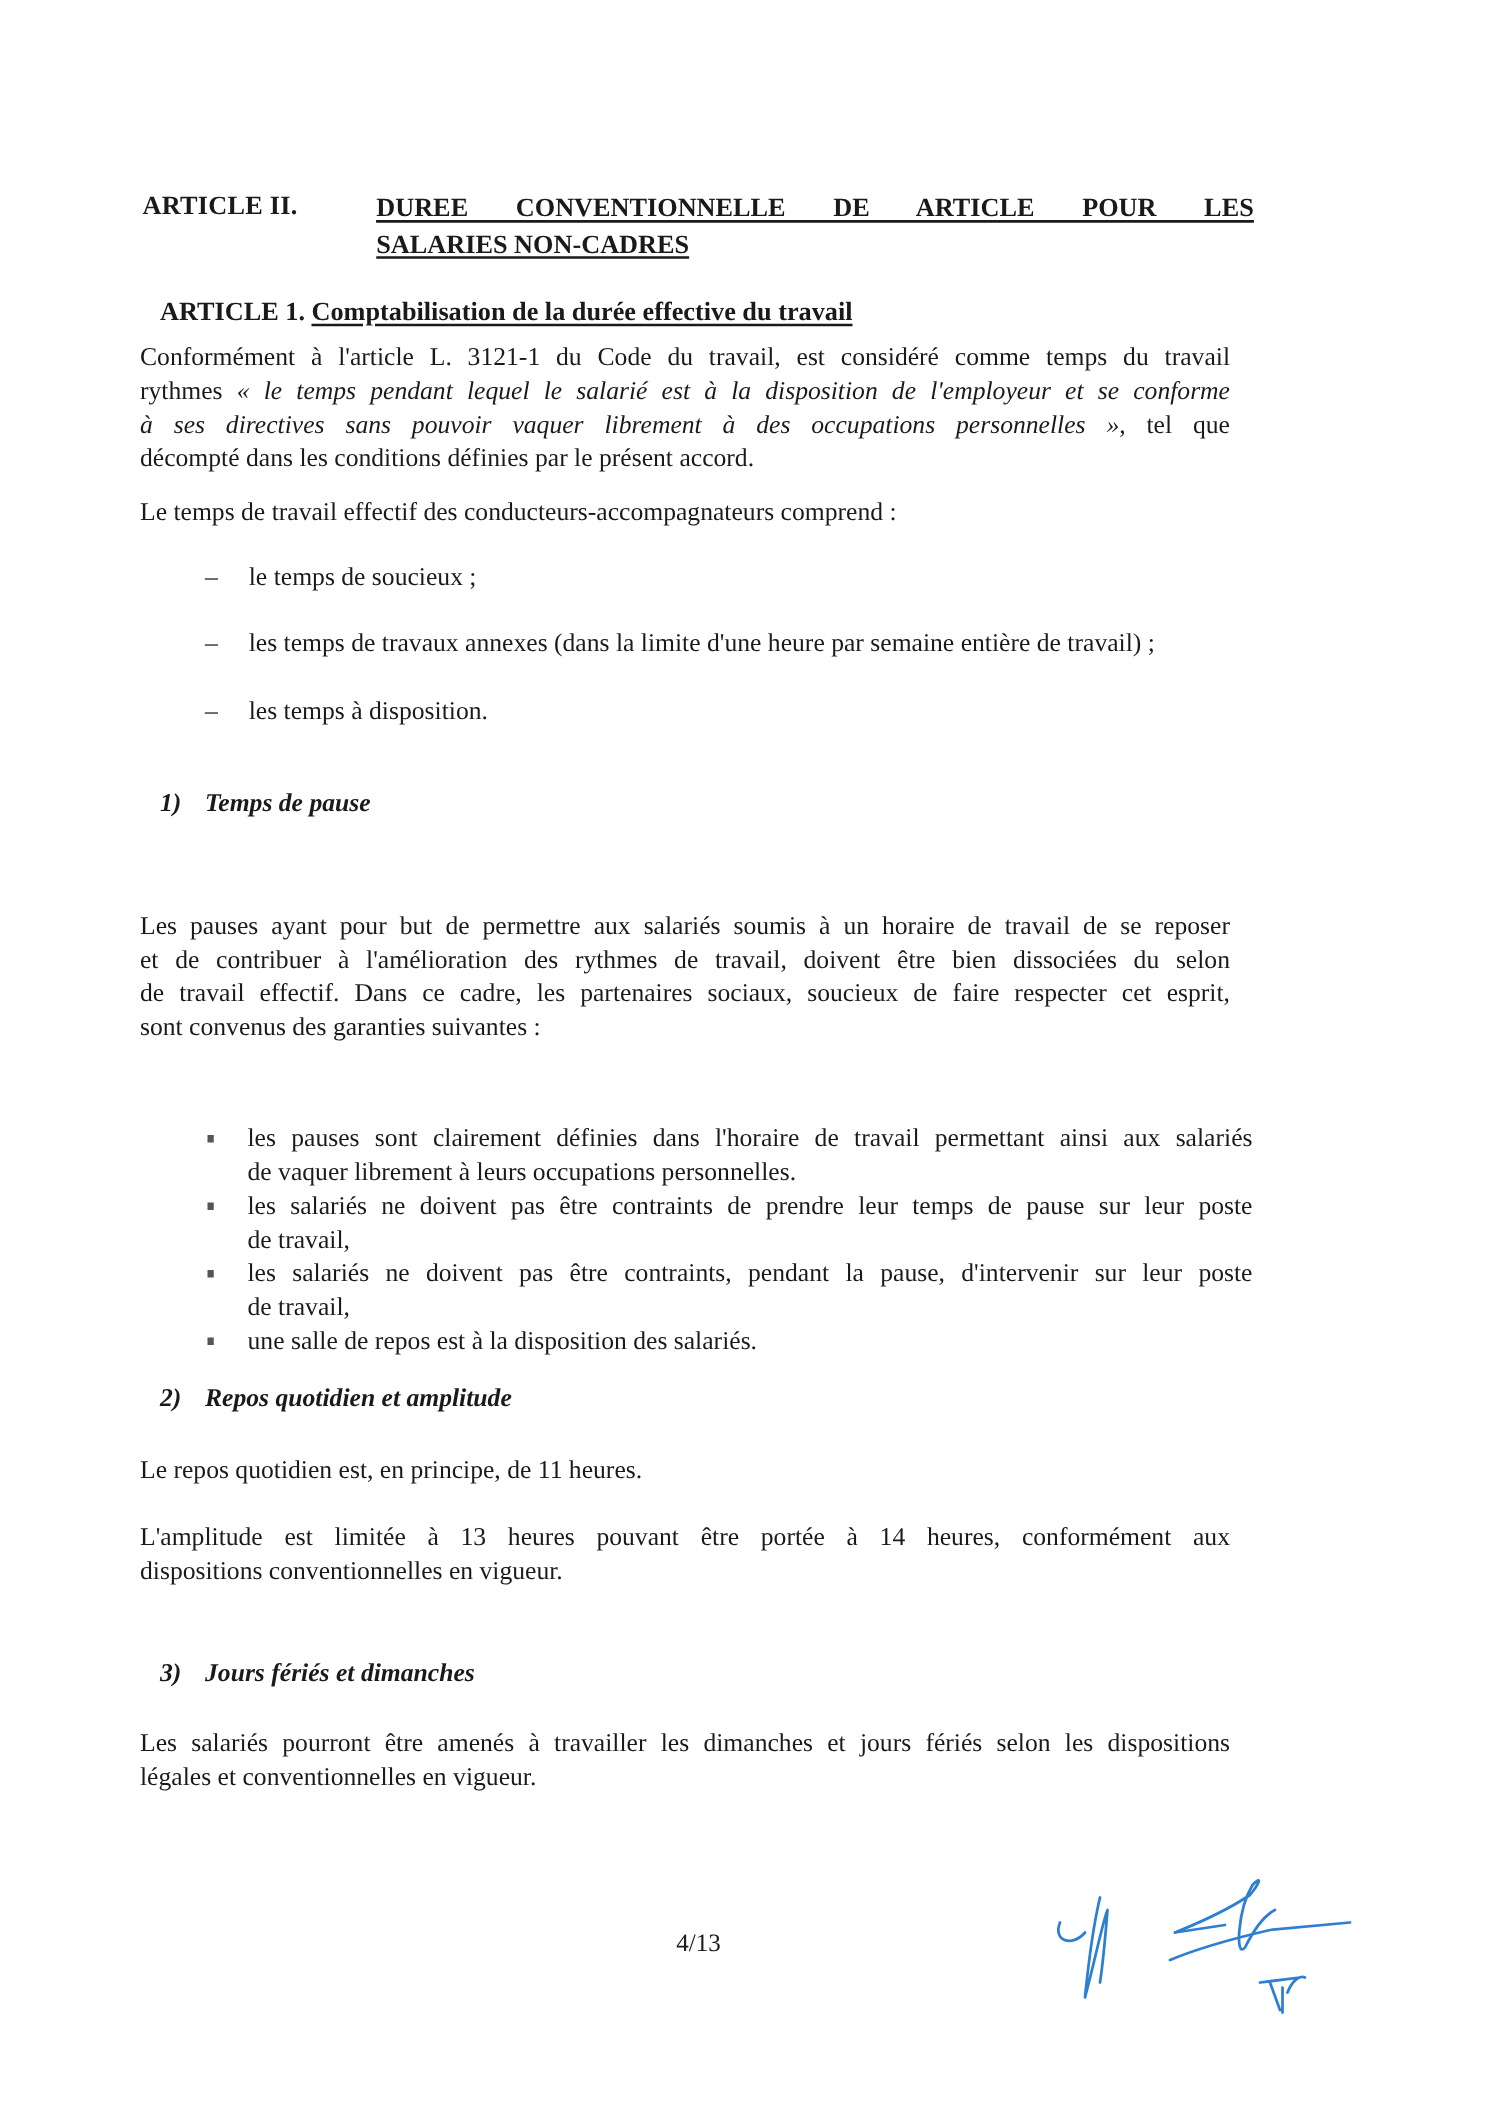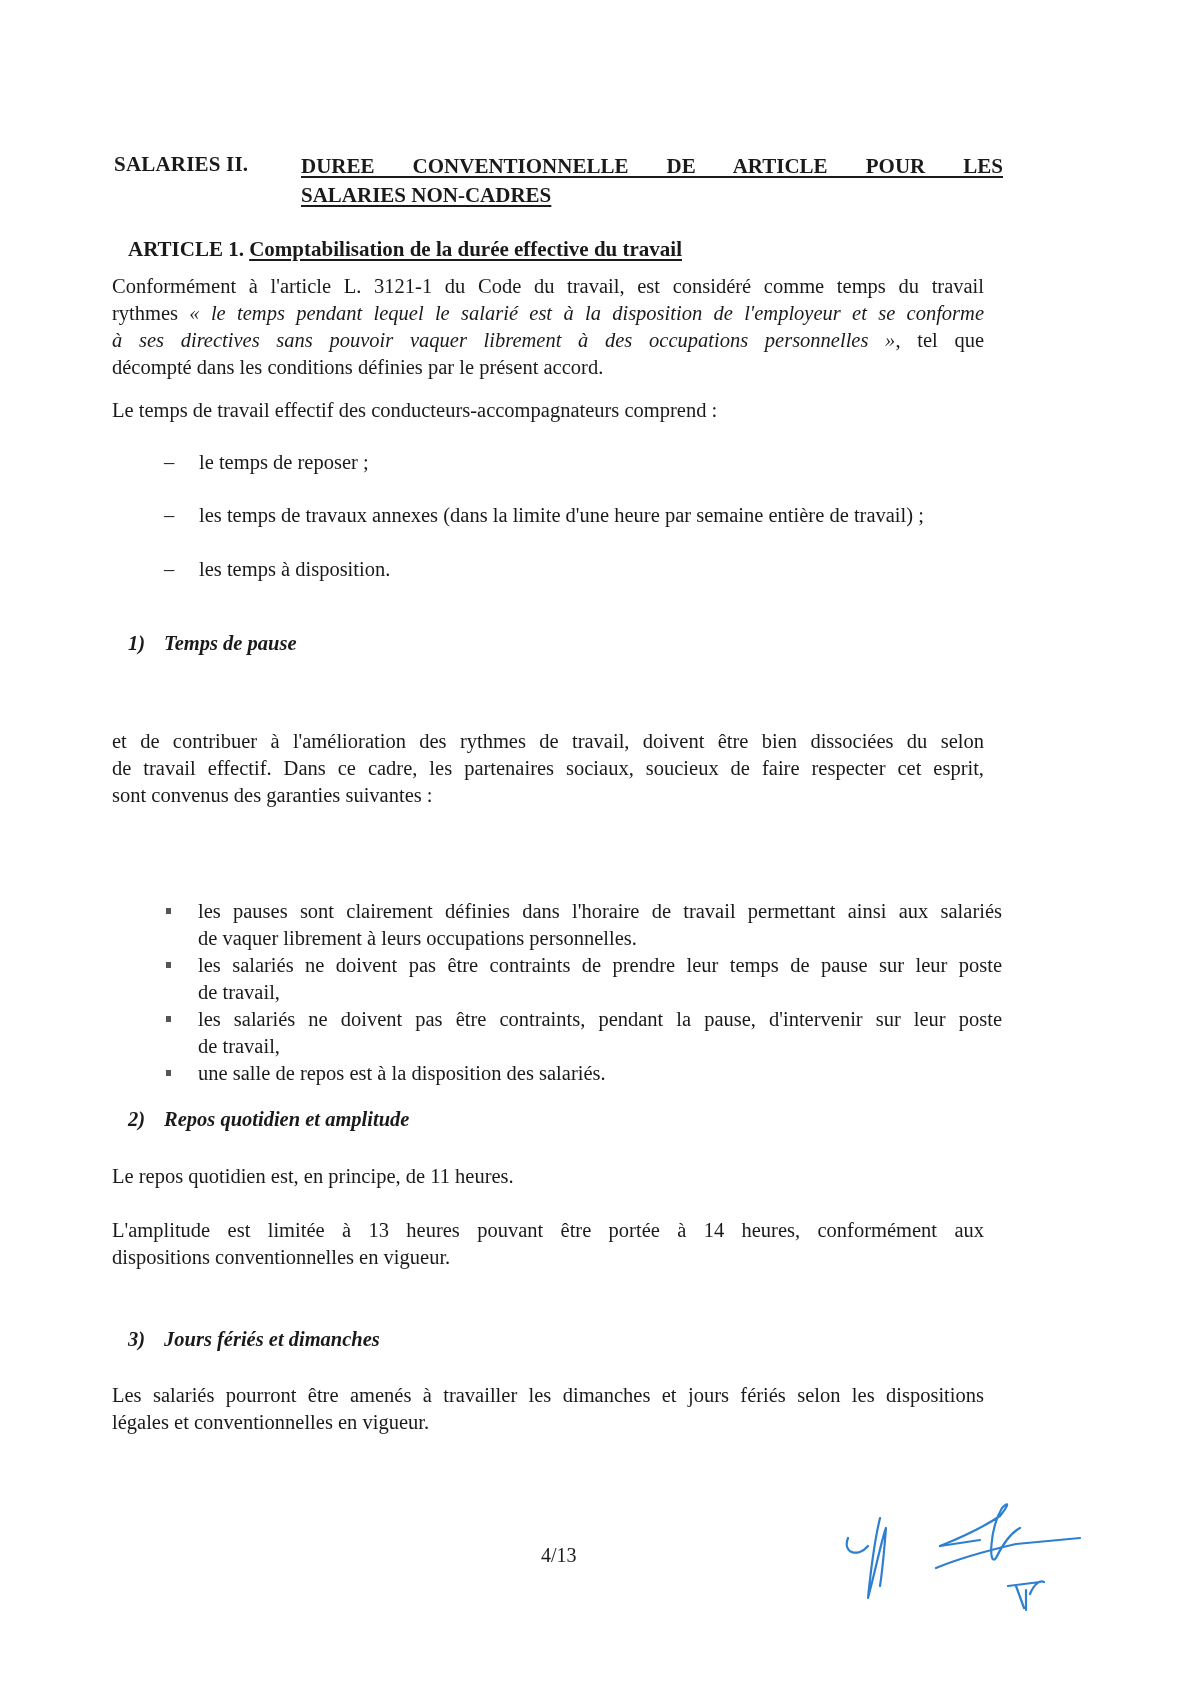--- a/index.html
+++ b/index.html
@@ -26,55 +26,56 @@
   .bullet { position: relative; padding-left: 36px; }
   .bullet .sq { position: absolute; left: 4px; top: 10px; width: 5px; height: 6px; background: #555; }
   .pageno { left: 541px; top: 1544px; font-size: 20px; }
   .signature { left: 840px; top: 1498px; width: 250px; height: 120px; }
 </style>
 </head>
 <body>
 
 <div class="page">
 
-  <div class="abs chap-label">SALARIES II.</div>
+  <div class="abs chap-label">ARTICLE II.</div>
   <div class="abs chap-title">
     <span class="chap-line1"><span>DUREE CONVENTIONNELLE DE ARTICLE POUR LES</span></span>
     <span>SALARIES NON-CADRES</span>
   </div>
 
   <div class="abs article">
     <span>ARTICLE 1.</span>
     <span class="t">Comptabilisation de la durée effective du travail</span>
   </div>
 
   <div class="abs para p" style="top:273px;">
     <span class="line just">Conformément à l'article L. 3121-1 du Code du travail, est considéré comme temps du travail</span>
     <span class="line just"><span>rythmes </span><em>« le temps pendant lequel le salarié est à la disposition de l'employeur et se conforme</em></span>
     <span class="line just"><em>à ses directives sans pouvoir vaquer librement à des occupations personnelles »</em><span>, tel que</span></span>
     <span class="line">décompté dans les conditions définies par le présent accord.</span>
   </div>
 
   <div class="abs para p" style="top:397px;">Le temps de travail effectif des conducteurs-accompagnateurs comprend :</div>
 
   <div class="abs dash-item p" style="top:449px;">
-    <span class="dash">–</span><span>le temps de reposer ;</span>
+    <span class="dash">–</span><span>le temps de soucieux ;</span>
   </div>
   <div class="abs dash-item p" style="top:502px;">
     <span class="dash">–</span><span>les temps de travaux annexes (dans la limite d'une heure par semaine entière de travail) ;</span>
   </div>
   <div class="abs dash-item p" style="top:556px;">
     <span class="dash">–</span><span>les temps à disposition.</span>
   </div>
 
   <div class="abs section" style="top:632px;">
     <span class="num">1)</span><span>Temps de pause</span>
   </div>
 
   <div class="abs para p" style="top:728px;">
+    <span class="line just">Les pauses ayant pour but de permettre aux salariés soumis à un horaire de travail de se reposer</span>
     <span class="line just">et de contribuer à l'amélioration des rythmes de travail, doivent être bien dissociées du selon</span>
     <span class="line just">de travail effectif. Dans ce cadre, les partenaires sociaux, soucieux de faire respecter cet esprit,</span>
     <span class="line">sont convenus des garanties suivantes :</span>
   </div>
 
   <div class="abs bullet-list p" style="top:898px;font-family:Liberation Serif, serif;">
     <div class="bullet">
       <span class="sq"></span>
       <span class="line just" style="display:block">les pauses sont clairement définies dans l'horaire de travail permettant ainsi aux salariés</span>
       <span class="line" style="display:block">de vaquer librement à leurs occupations personnelles.</span>

